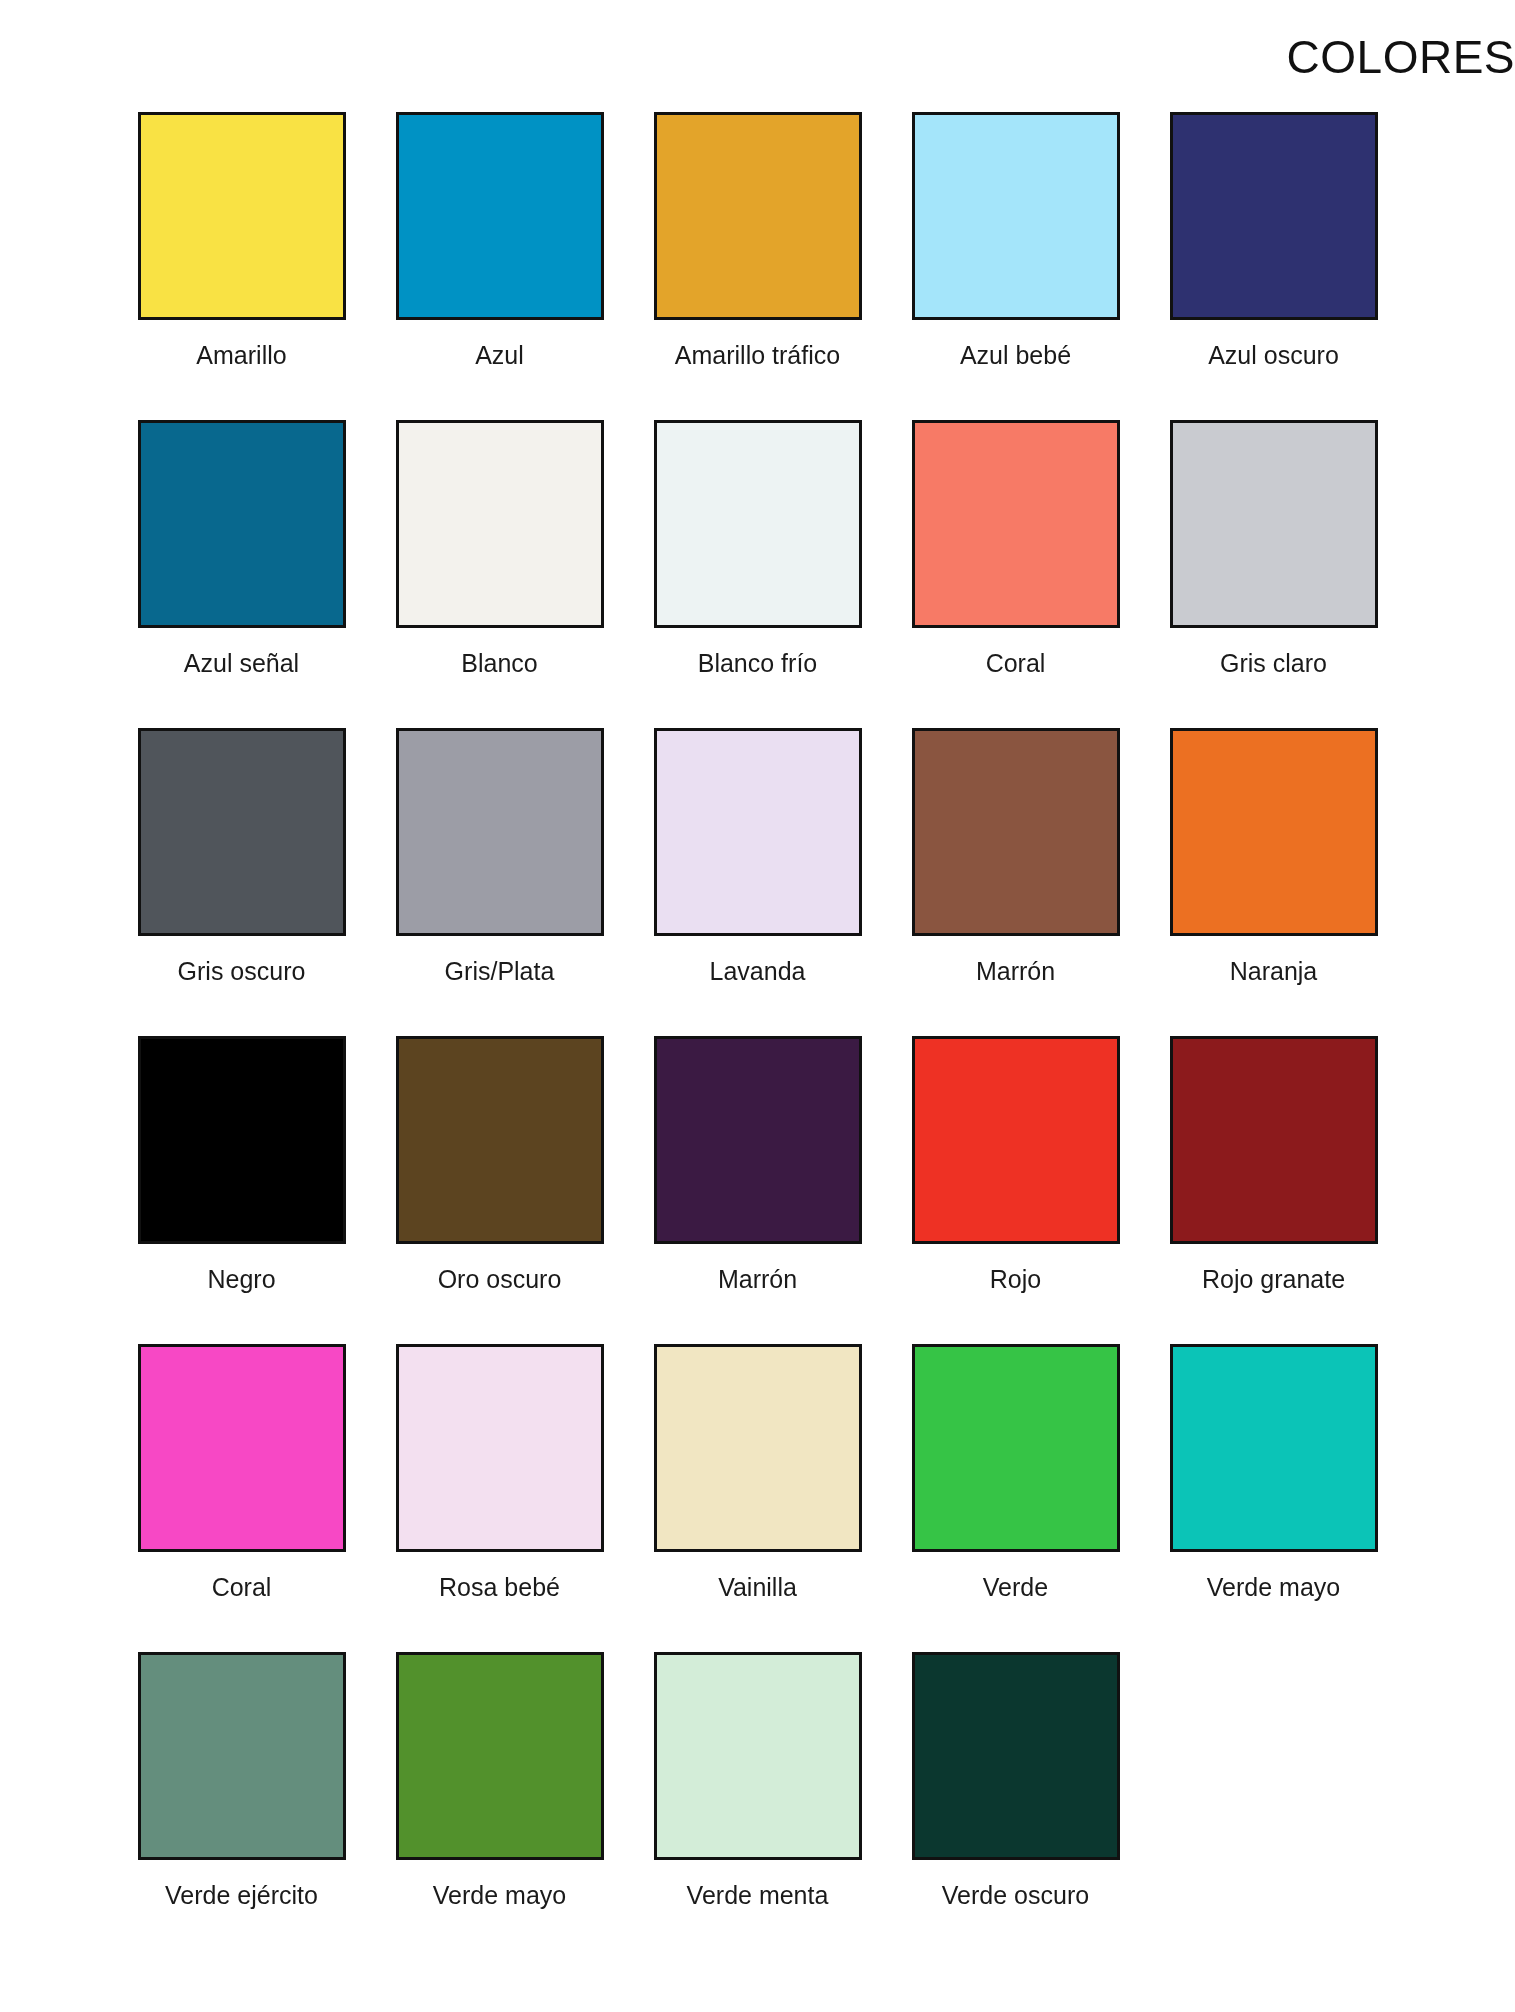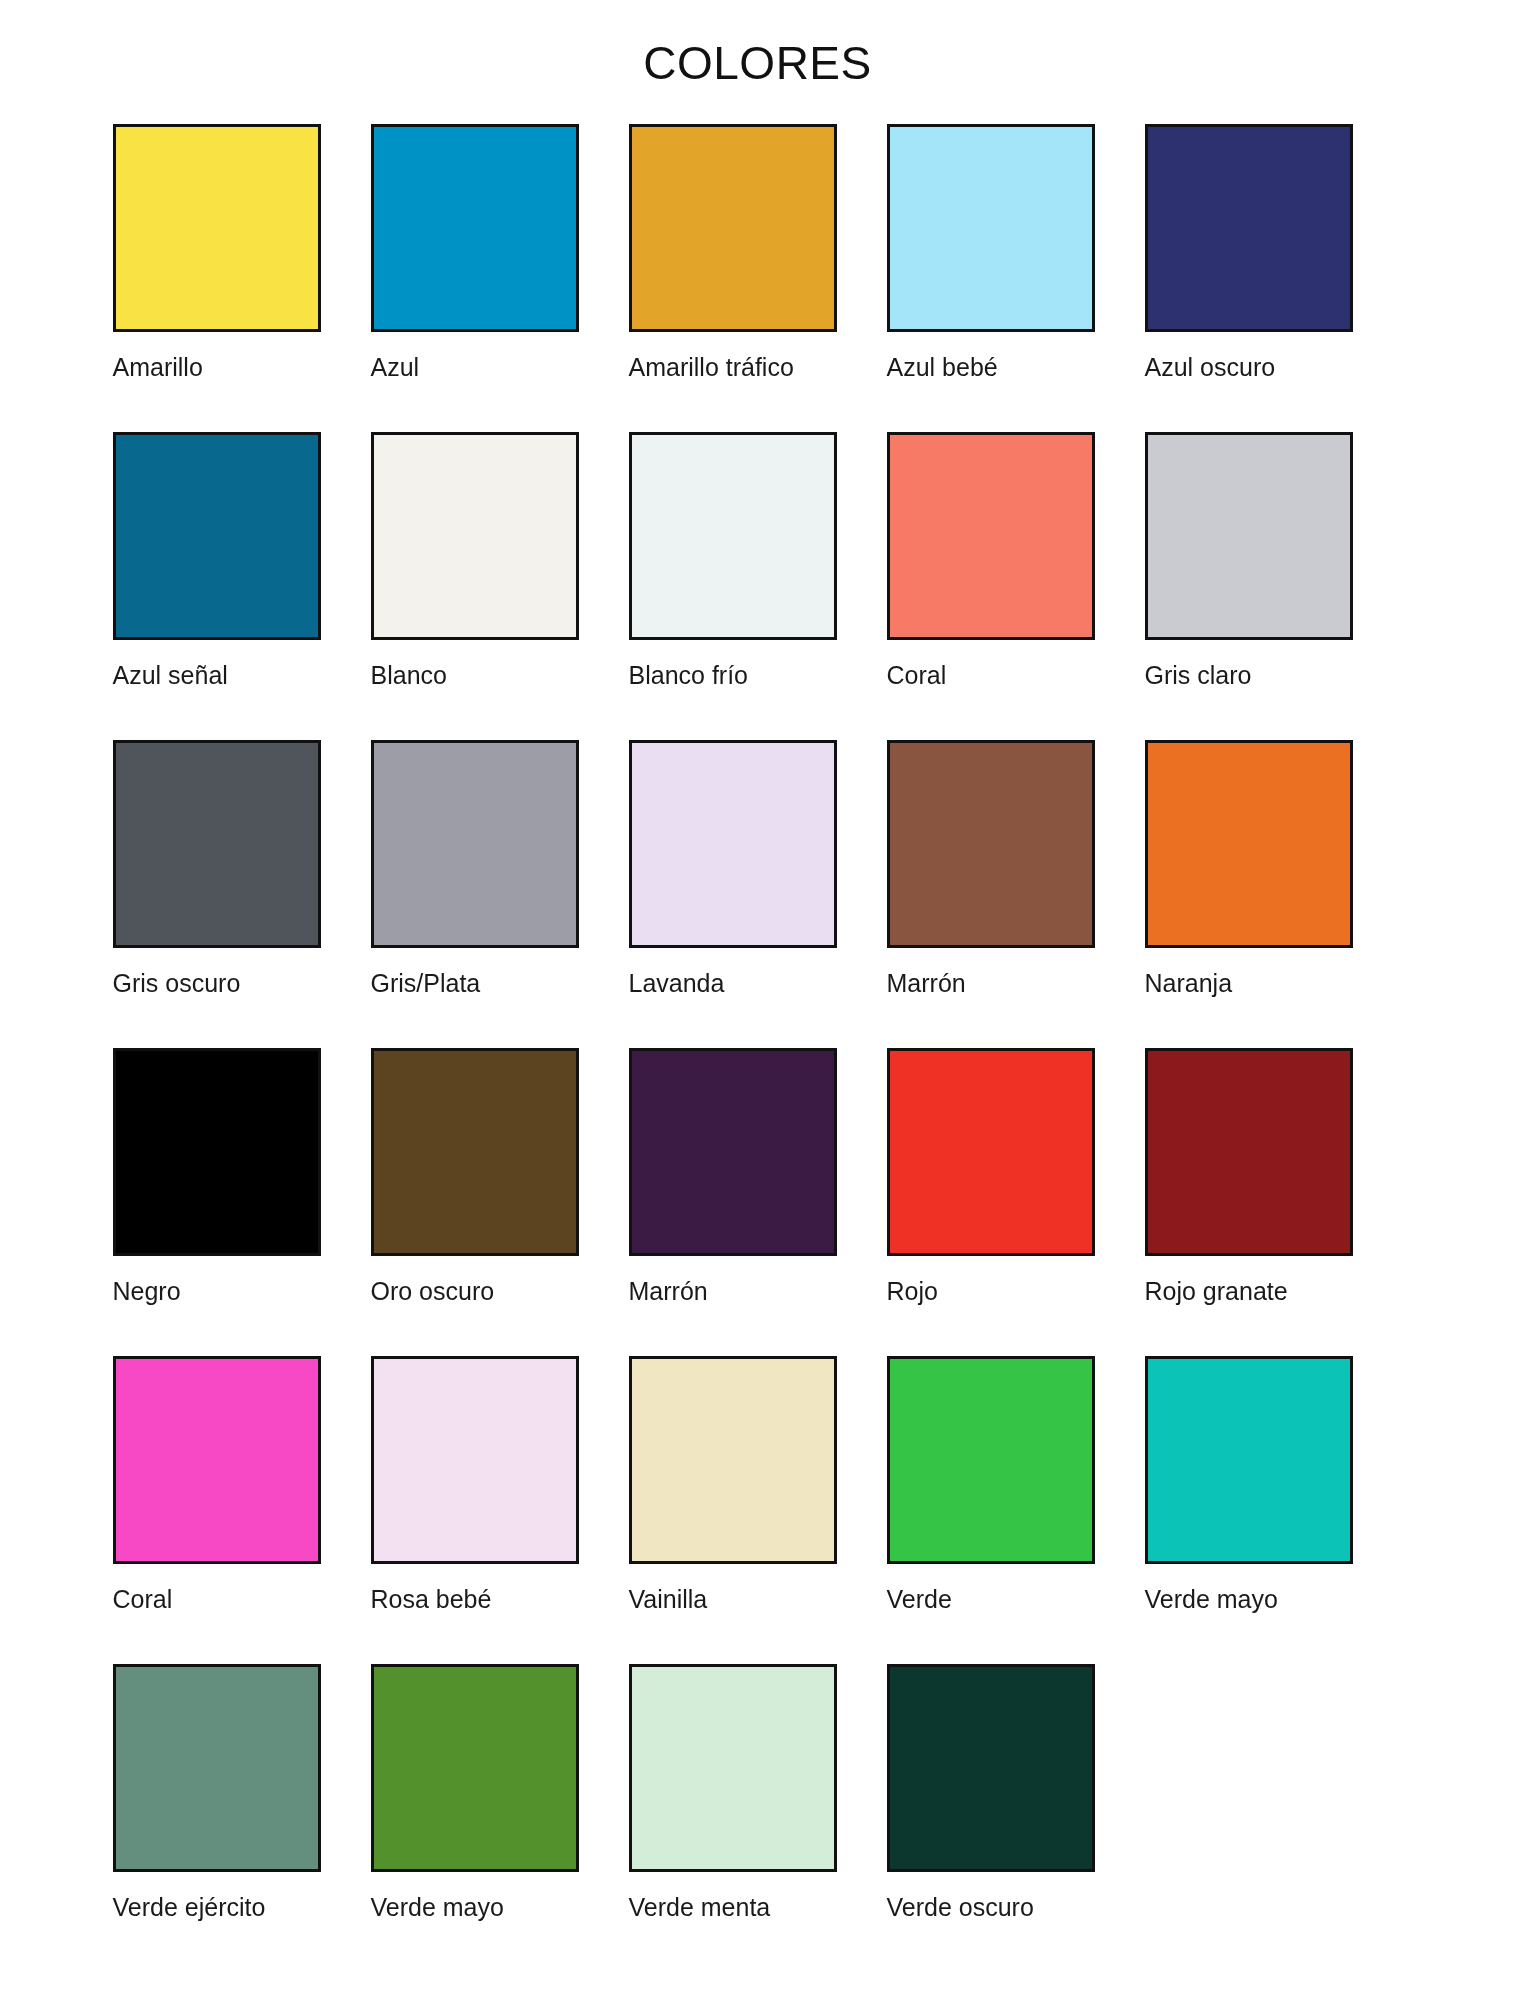--- a/index.html
+++ b/index.html
@@ -16,44 +16,44 @@
     overflow: hidden;
   }
   .page {
     position: relative;
     width: 1515px;
     height: 2012px;
     background: #ffffff;
     box-sizing: border-box;
   }
   .page-title {
-    text-align: center;
+    text-align: right;
     font-size: 46px;
     font-weight: 400;
     letter-spacing: 0.5px;
     color: #111111;
-    margin: 6px;
+    margin: 0;
     padding-top: 34px;
     line-height: 1.0;
   }
   .swatch-grid {
     margin: 0 auto;
     padding-top: 32px;
     width: 1290px;
     display: grid;
     grid-template-columns: repeat(5, 1fr);
     grid-auto-rows: 308px;
     column-gap: 0px;
     row-gap: 0px;
     box-sizing: border-box;
   }
   .swatch-cell {
     display: flex;
     flex-direction: column;
-    align-items: flex-start;
+    align-items: center;
     justify-content: flex-start;
   }
   .swatch-chip {
     width: 208px;
     height: 208px;
     border: 3px solid #111111;
     box-sizing: border-box;
   }
   .swatch-label {
     margin-top: 22px;

